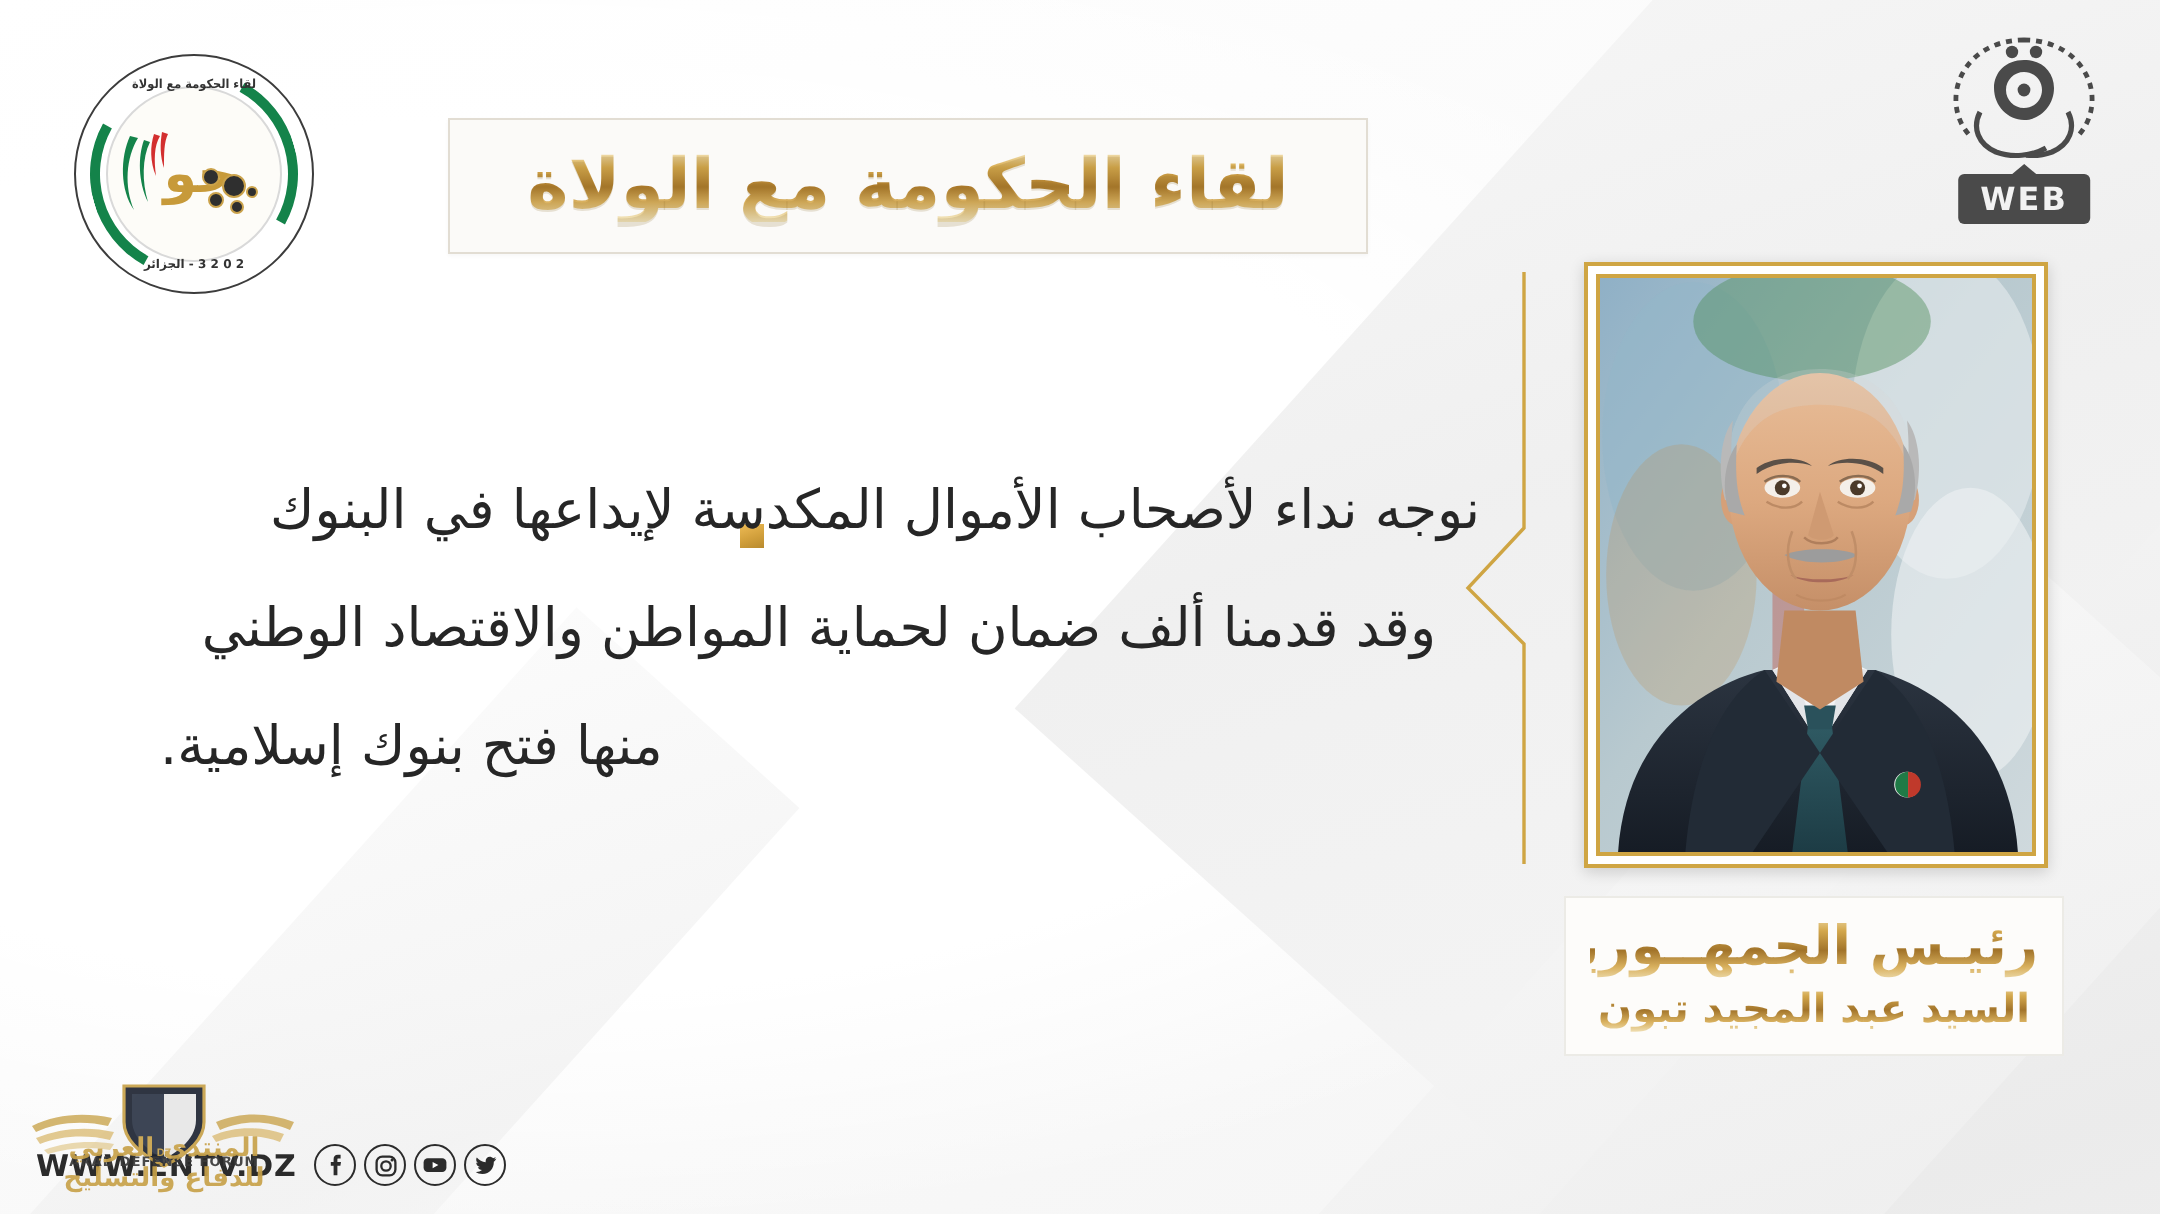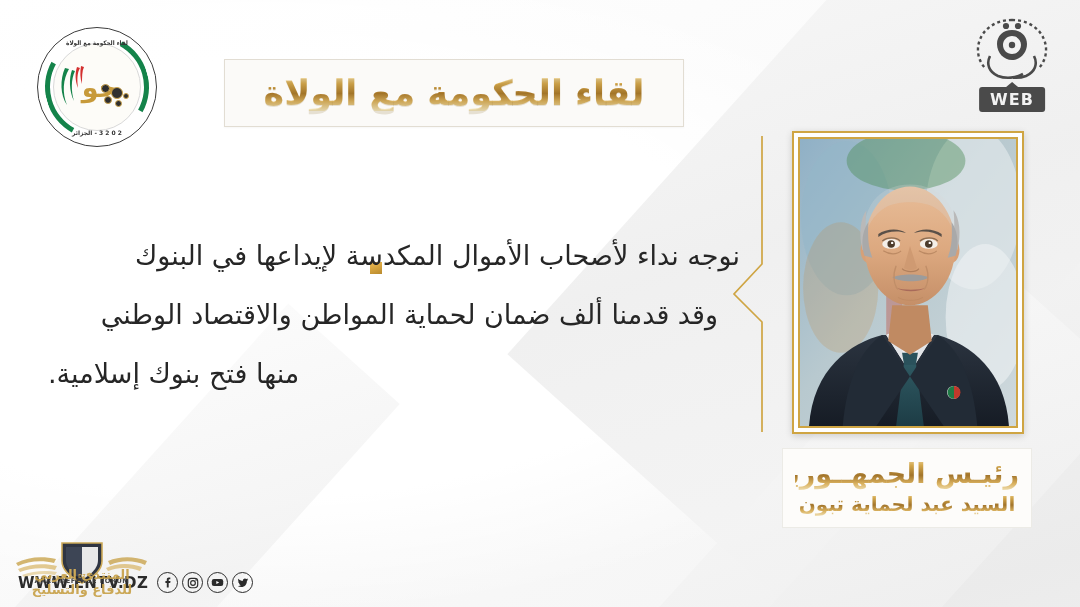--- a/index.html
+++ b/index.html
@@ -228,21 +228,21 @@
     font-size: 27px;
     font-weight: 400;
     color: #262626;
     line-height: 1.0;
     padding: 0 0 0 2px;
     margin-bottom: 32px;
     white-space: nowrap;
   }
   .quote-line:last-child { margin-bottom: 0; }
   .quote-line.l2 { margin-right: 22px; }
-  .quote-line.l3 { margin-right: 0; text-align: left; padding-left: 0; }
+  .quote-line.l3 { margin-right: 0; text-align: left; padding-left: 0; margin-left: 32px; }
 
   .bullet-sq {
     position: absolute;
     right: 698px; top: 262px;
     width: 12px; height: 12px;
     background: linear-gradient(160deg, #eebb55 0%, #d2a03c 55%, #b88a2e 100%);
   }
 
   
   .caption-box {
@@ -476,21 +476,21 @@
   <div class="bullet-sq"></div>
 
   <div class="quote-block">
     <div class="quote-line l1">نوجه نداء لأصحاب الأموال المكدسة لإيداعها في البنوك</div>
     <div class="quote-line l2">وقد قدمنا ألف ضمان لحماية المواطن والاقتصاد الوطني</div>
     <div class="quote-line l3">منها فتح بنوك إسلامية.</div>
   </div>
 
   <div class="caption-box">
     <div class="caption-line role">رئيـس الجمهــوريـة</div>
-    <div class="caption-line name">السيد عبد لحماية تبون</div>
+    <div class="caption-line name">السيد عبد المجيد تبون</div>
   </div>
 
   <div class="footer">
     <span class="site-url">WWW.ENTV.DZ</span>
     <span class="social-row">
       <span class="social-ic">
         <svg width="11" height="11" viewBox="0 0 11 11" aria-hidden="true">
           <path d="M7 2.2 H8.3 V0.4 H6.9 C5.5 0.4 4.8 1.3 4.8 2.6 V4 H3.4 V5.9 H4.8 V10.6 H6.7 V5.9 H8.2 L8.5 4 H6.7 V2.9 C6.7 2.4 6.8 2.2 7 2.2 Z" fill="#2b2b2b"></path>
         </svg>
       </span>

